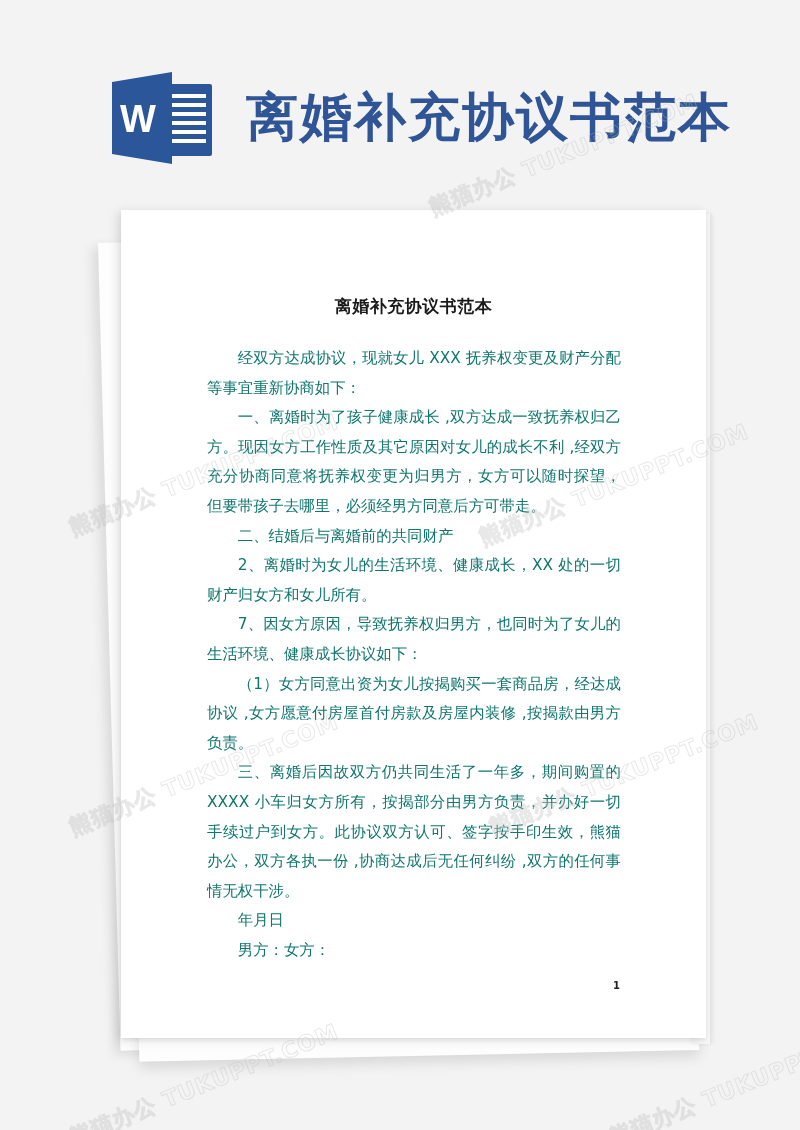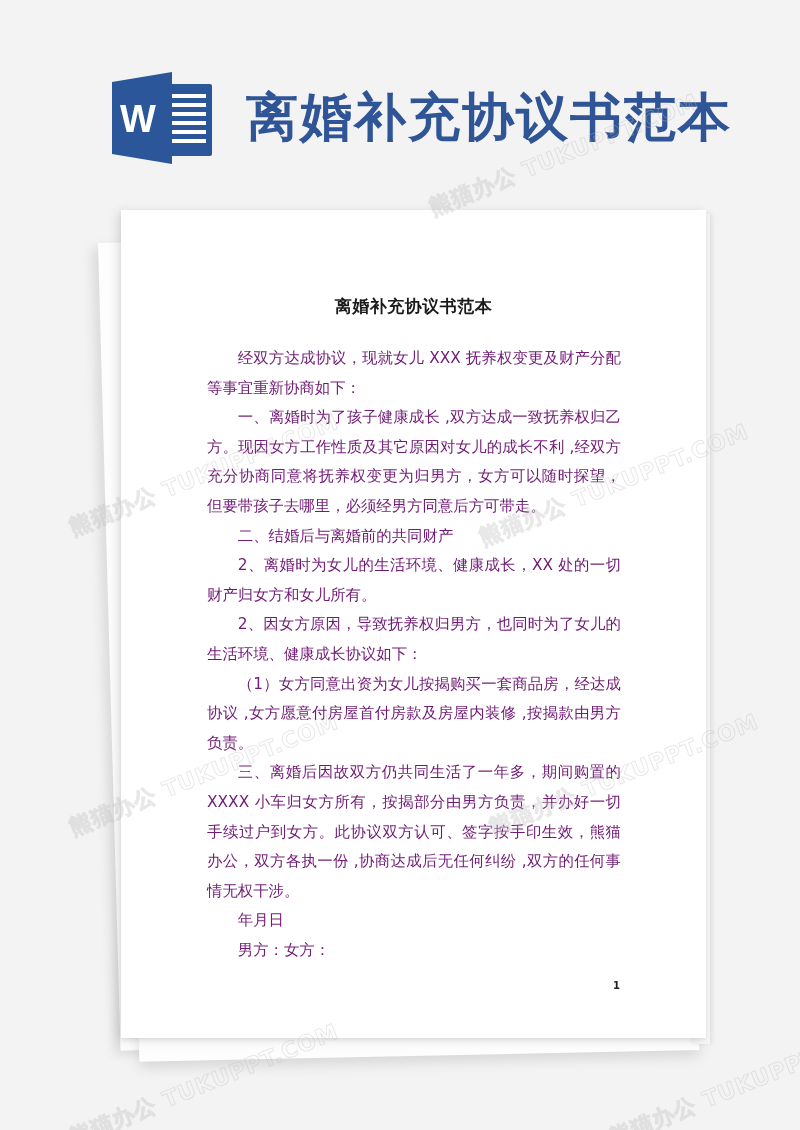--- a/index.html
+++ b/index.html
@@ -83,21 +83,21 @@
       color: #1a1a1a;
       letter-spacing: 0.5px;
     }
     .doc-body {
       position: absolute;
       left: 86px;
       top: 134px;
       width: 414px;
       font-size: 15.4px;
       line-height: 29.6px;
-      color: #701a75;
+      color: #0f766e;
       text-align: justify;
       text-justify: inter-character;
     }
     .doc-body p {
       margin: 0;
       text-indent: 2em;
     }
     .page-number {
       position: absolute;
       left: 492px; top: 770px;
@@ -146,21 +146,21 @@
 <div class="sheet sheet-back-right"></div>
 
 <div class="sheet page">
   <div class="doc-title">离婚补充协议书范本</div>
 
   <div class="doc-body">
     <p>经双方达成协议，现就女儿 XXX 抚养权变更及财产分配等事宜重新协商如下：</p>
     <p>一、离婚时为了孩子健康成长 ,双方达成一致抚养权归乙方。现因女方工作性质及其它原因对女儿的成长不利 ,经双方充分协商同意将抚养权变更为归男方，女方可以随时探望，但要带孩子去哪里，必须经男方同意后方可带走。</p>
     <p>二、结婚后与离婚前的共同财产</p>
     <p>2、离婚时为女儿的生活环境、健康成长，XX 处的一切财产归女方和女儿所有。</p>
-    <p>2、因女方原因，导致抚养权归男方，也同时为了女儿的生活环境、健康成长协议如下：</p>
+    <p>7、因女方原因，导致抚养权归男方，也同时为了女儿的生活环境、健康成长协议如下：</p>
     <p>（1）女方同意出资为女儿按揭购买一套商品房，经达成协议 ,女方愿意付房屋首付房款及房屋内装修 ,按揭款由男方负责。</p>
     <p>三、离婚后因故双方仍共同生活了一年多，期间购置的 XXXX 小车归女方所有，按揭部分由男方负责，并办好一切手续过户到女方。此协议双方认可、签字按手印生效，熊猫办公，双方各执一份 ,协商达成后无任何纠纷 ,双方的任何事情无权干涉。</p>
     <p>年月日</p>
     <p>男方：女方：</p>
   </div>
 
   <div class="page-number">1</div>
 </div>
 
 <div class="watermark" style="left:420px; top:140px;">熊猫办公 TUKUPPT.COM</div>

